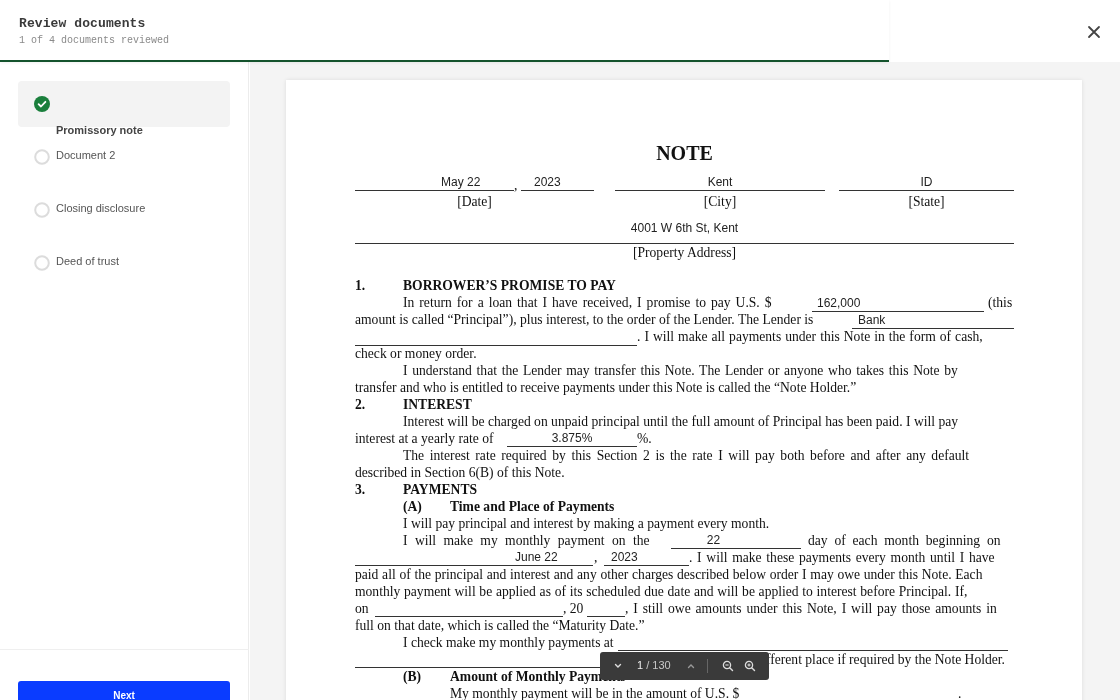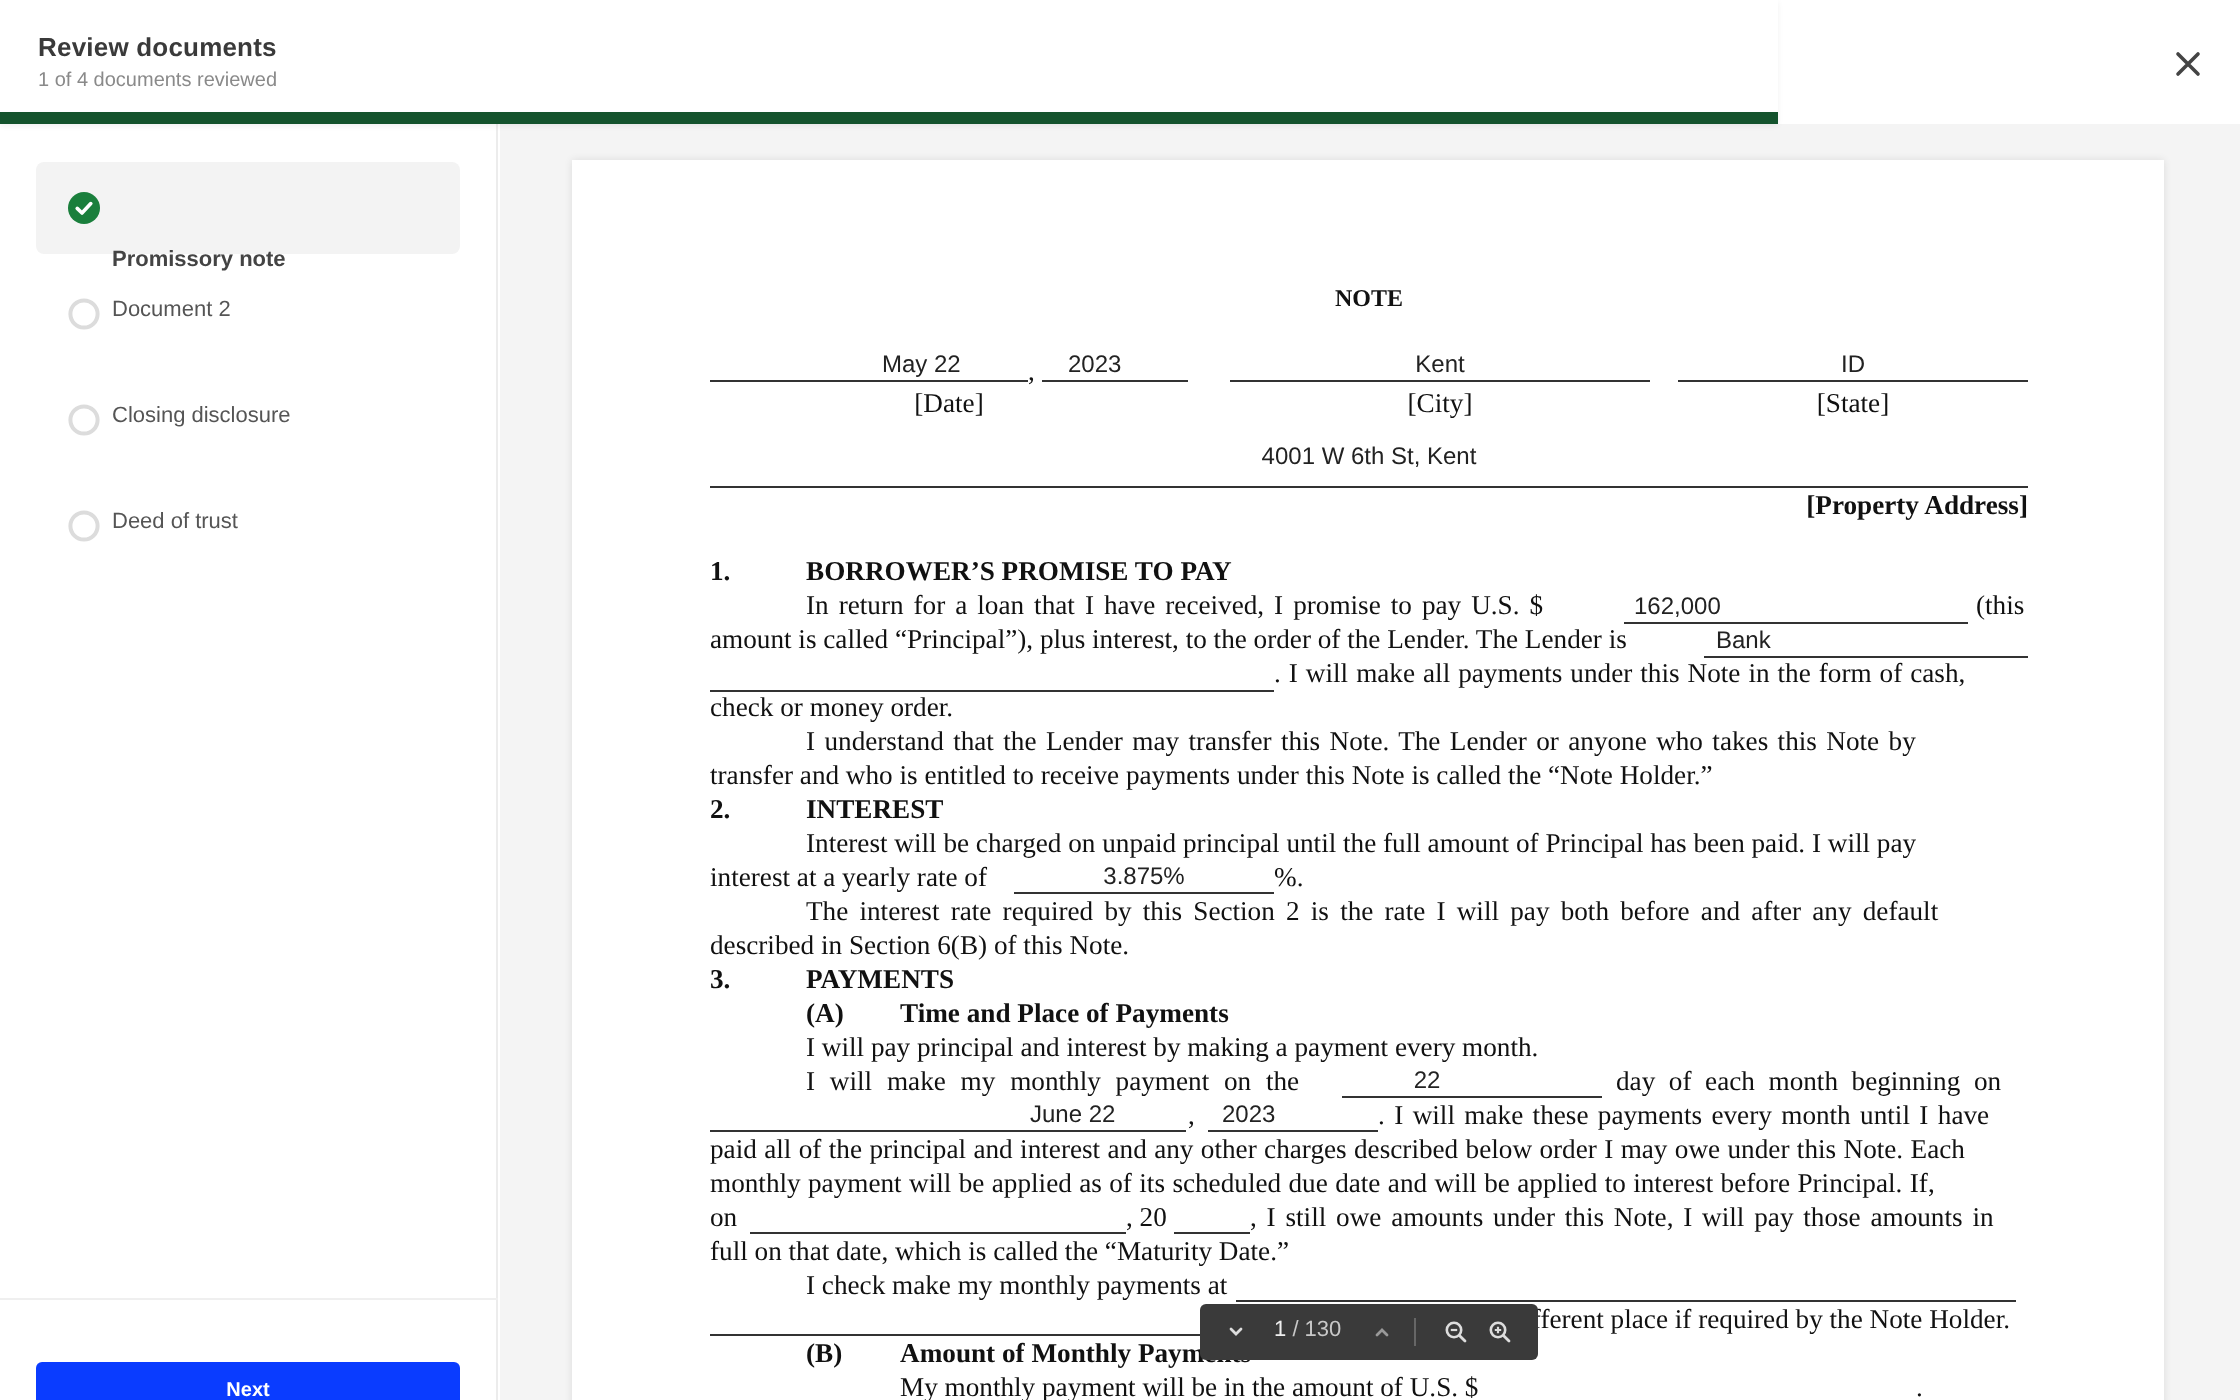--- a/index.html
+++ b/index.html
@@ -1,20 +1,20 @@
 <!DOCTYPE html>
 <html><head>
 <meta charset="utf-8">
 <style>
   * { box-sizing: border-box; margin: 0; padding: 0; }
   html, body { width: 1120px; height: 700px; overflow: hidden; background: #ffffff; }
   body { font-family: "Liberation Sans", "DejaVu Sans", sans-serif; color: #333; position: relative; }
 
   .header { position: absolute; left: 0; top: 0; width: 889px; height: 62px; background: #fff;
-    border-bottom: 6px solid #14532d; box-shadow: 0 1px 3px rgba(0,0,0,0.06); z-index: 5; }
+    border-bottom: 2px solid #14532d; box-shadow: 0 1px 3px rgba(0,0,0,0.06); z-index: 5; font-family: Liberation Mono, monospace; }
   .header-title { position: absolute; left: 19px; top: 16px; font-size: 13px; font-weight: 600; color: #3a3a3a; letter-spacing: 0.1px; }
   .header-sub { position: absolute; left: 19px; top: 35px; font-size: 10px; color: #8a8a8a; }
   .close-btn { position: absolute; left: 1082px; top: 20px; width: 24px; height: 24px; cursor: pointer; }
 
   .sidebar { position: absolute; left: 0; top: 62px; width: 249px; height: 638px; background: #fff; border-right: 1px solid #ececec; }
   .side-item { position: absolute; left: 18px; width: 212px; height: 46px; border-radius: 4px; cursor: pointer; }
   .side-item.active { background: #f3f3f3; }
   .side-item .ico { position: absolute; left: 16px; top: 15px; width: 16px; height: 16px; }
   .side-item .lbl { position: absolute; left: 38px; top: 15px; font-size: 11px; color: #555; }
   .side-item.active .lbl { font-weight: 600; color: #444; margin-top: 28px; }
@@ -79,39 +79,39 @@
 
   <div class="side-footer">
     <button class="next-btn">Next</button>
   </div>
 </div>
 
 <div class="viewer">
   <div class="paper">
     <div class="doc">
 
-      <div class="t b" style="left:0;width:659px;text-align:center;top:62px;font-size:12px;">NOTE</div>
+      <div class="t b" style="left:0;width:659px;text-align:center;top:62px;font-size:20px;">NOTE</div>
 
       <div class="line" style="left:0;top:110px;width:159px;"></div>
       <div class="t fill" style="left:86px;top:95px;">May 22</div>
       <div class="t" style="left:159px;top:98px;">,</div>
       <div class="line" style="left:166px;top:110px;width:73px;"></div>
       <div class="t fill" style="left:179px;top:95px;">2023</div>
       <div class="line" style="left:260px;top:110px;width:210px;"></div>
       <div class="t fill" style="left:260px;width:210px;text-align:center;top:95px;">Kent</div>
       <div class="line" style="left:484px;top:110px;width:175px;"></div>
       <div class="t fill" style="left:484px;width:175px;text-align:center;top:95px;">ID</div>
 
       <div class="t" style="left:0;width:239px;text-align:center;top:114px;">[Date]</div>
       <div class="t" style="left:260px;width:210px;text-align:center;top:114px;">[City]</div>
       <div class="t" style="left:484px;width:175px;text-align:center;top:114px;">[State]</div>
 
       <div class="t fill" style="left:0;width:659px;text-align:center;top:141px;">4001 W 6th St, Kent</div>
       <div class="line" style="left:0;top:163px;width:659px;"></div>
-      <div class="t" style="left:0;width:659px;text-align:right;top:165px;font-weight:bold;">[Property Address]</div>
+      <div class="t" style="left:0;width:659px;text-align:center;top:165px;">[Property Address]</div>
 
       <div class="t b" style="left:0;top:198px;">1.</div>
       <div class="t b" style="left:48px;top:198px;">BORROWER’S PROMISE TO PAY</div>
 
       <div class="t" style="left:48px;top:215px;word-spacing:1.6px;">In return for a loan that I have received, I promise to pay U.S. $</div>
       <div class="line" style="left:457px;top:231px;width:172px;"></div>
       <div class="t fill" style="left:462px;top:216px;">162,000</div>
       <div class="t" style="left:633px;top:215px;">(this</div>
 
       <div class="t" style="left:0;top:232px;">amount is called “Principal”), plus interest, to the order of the Lender.  The Lender is</div>

